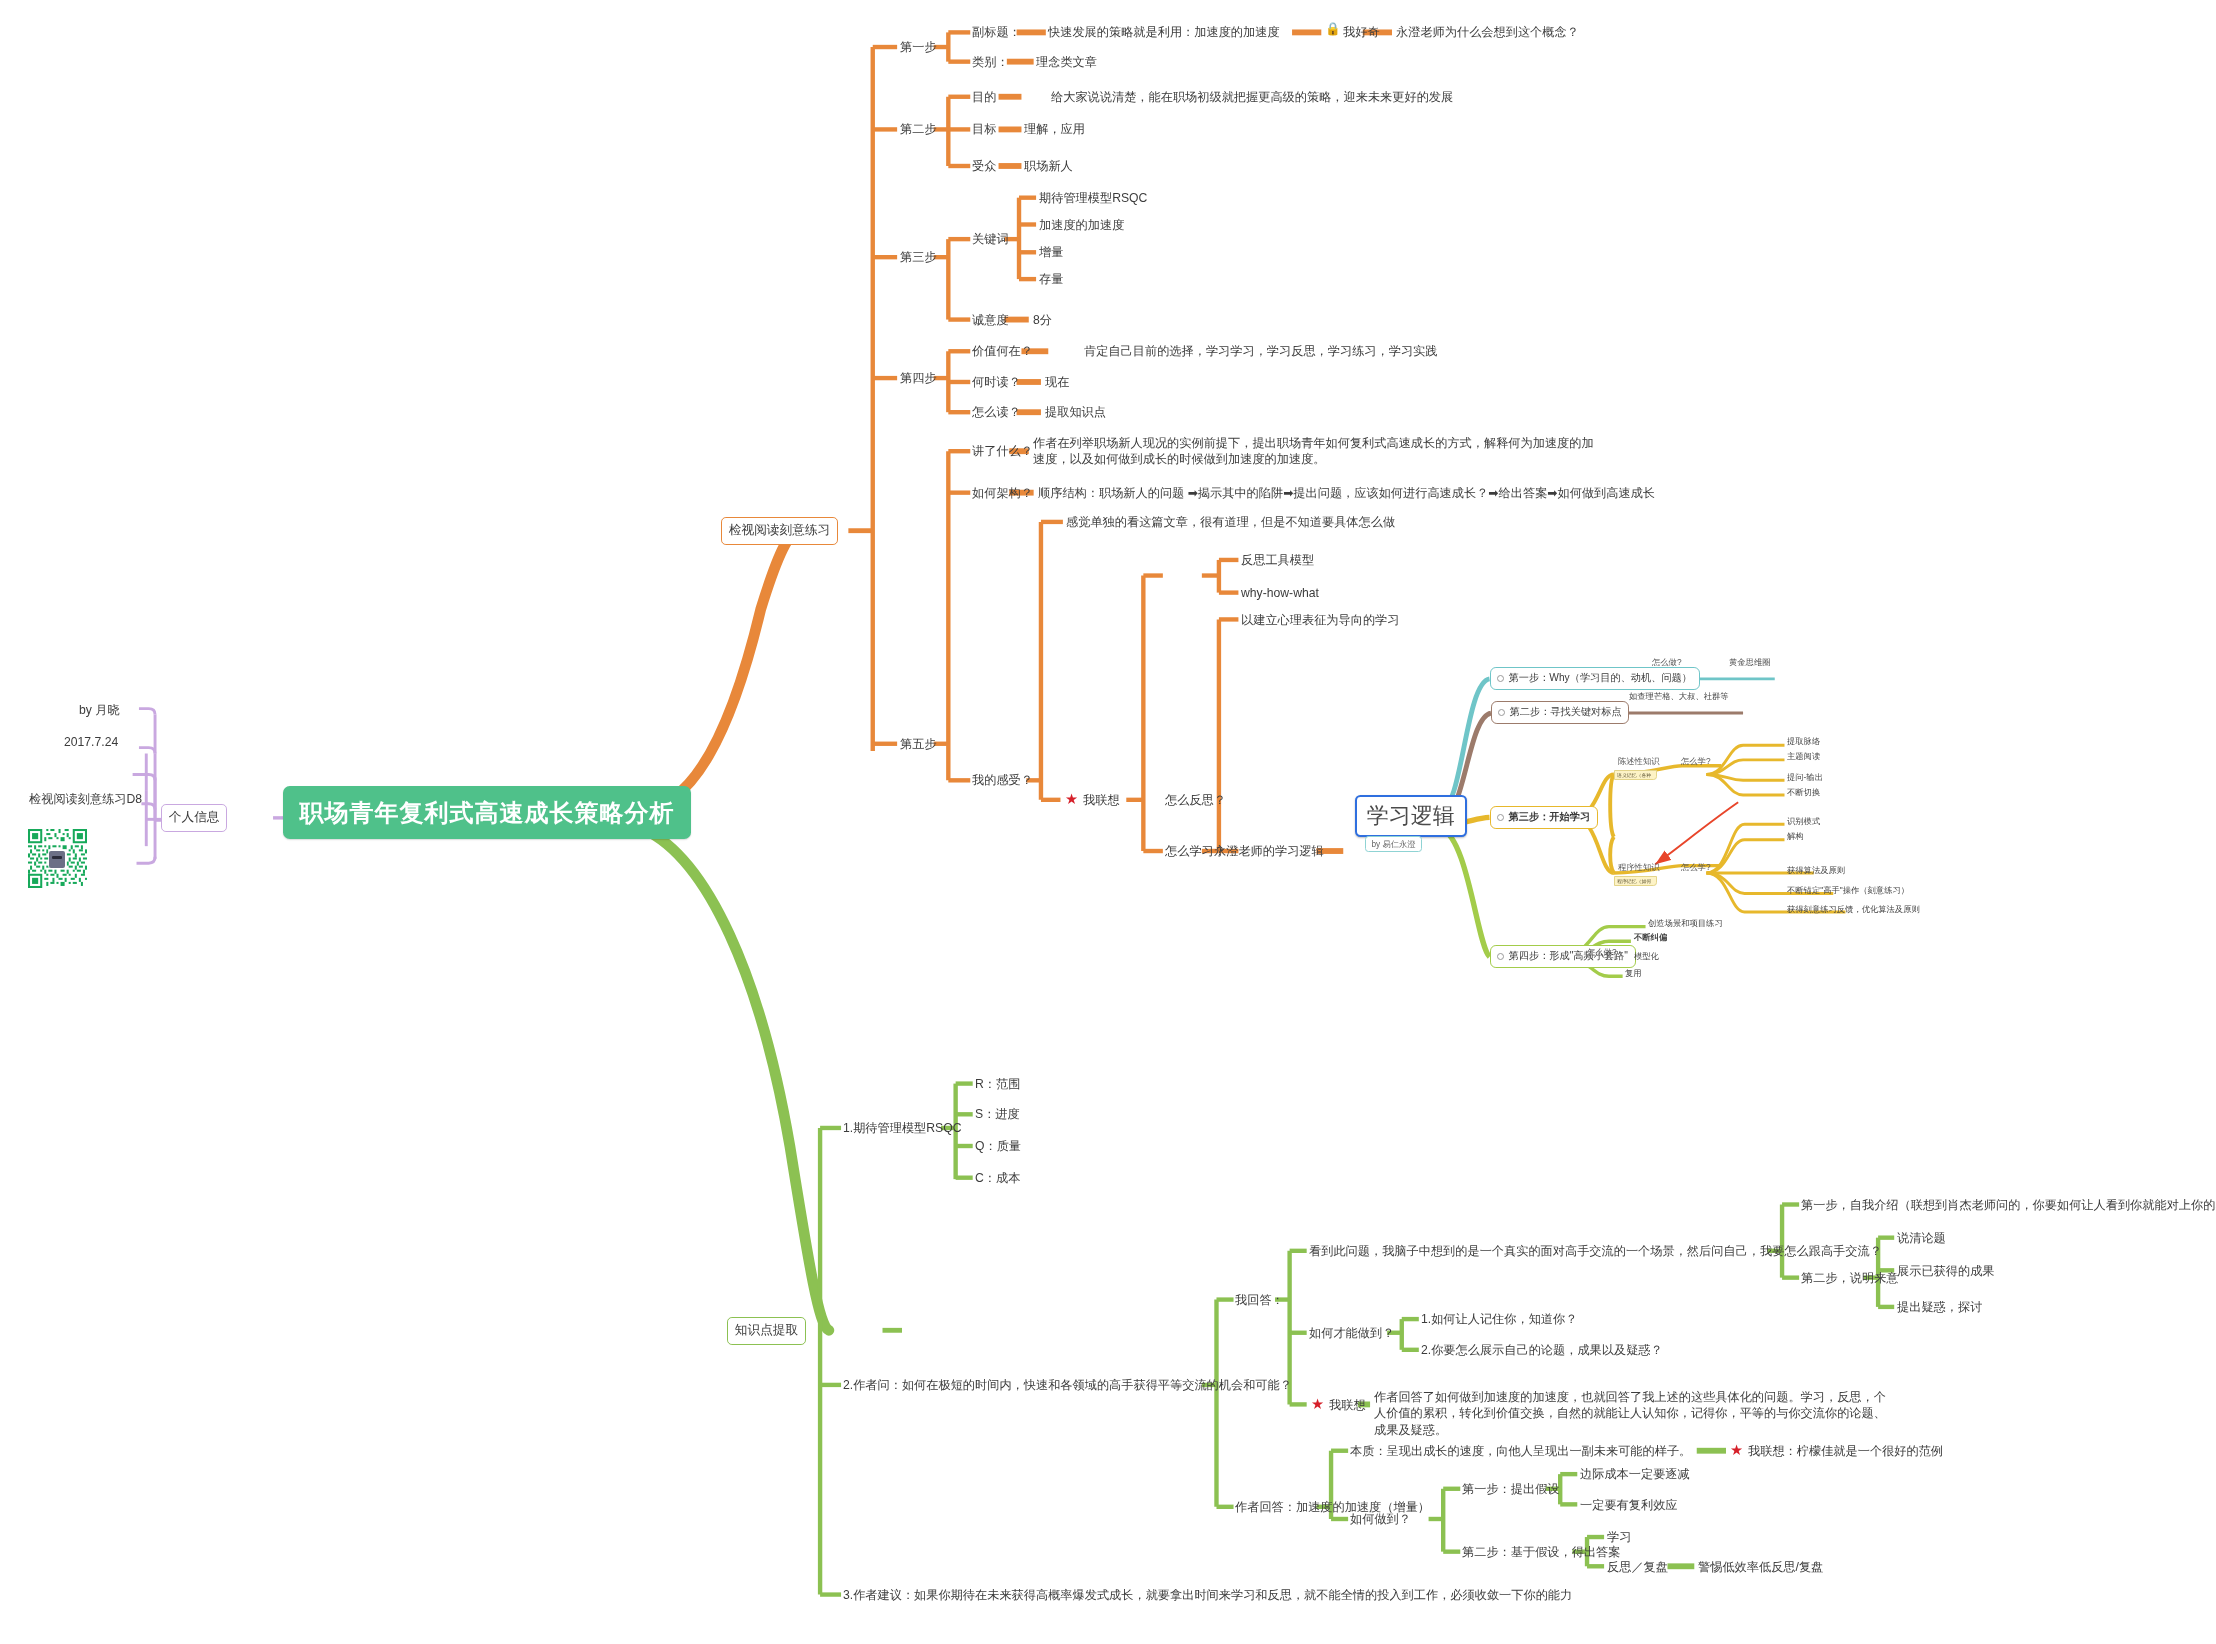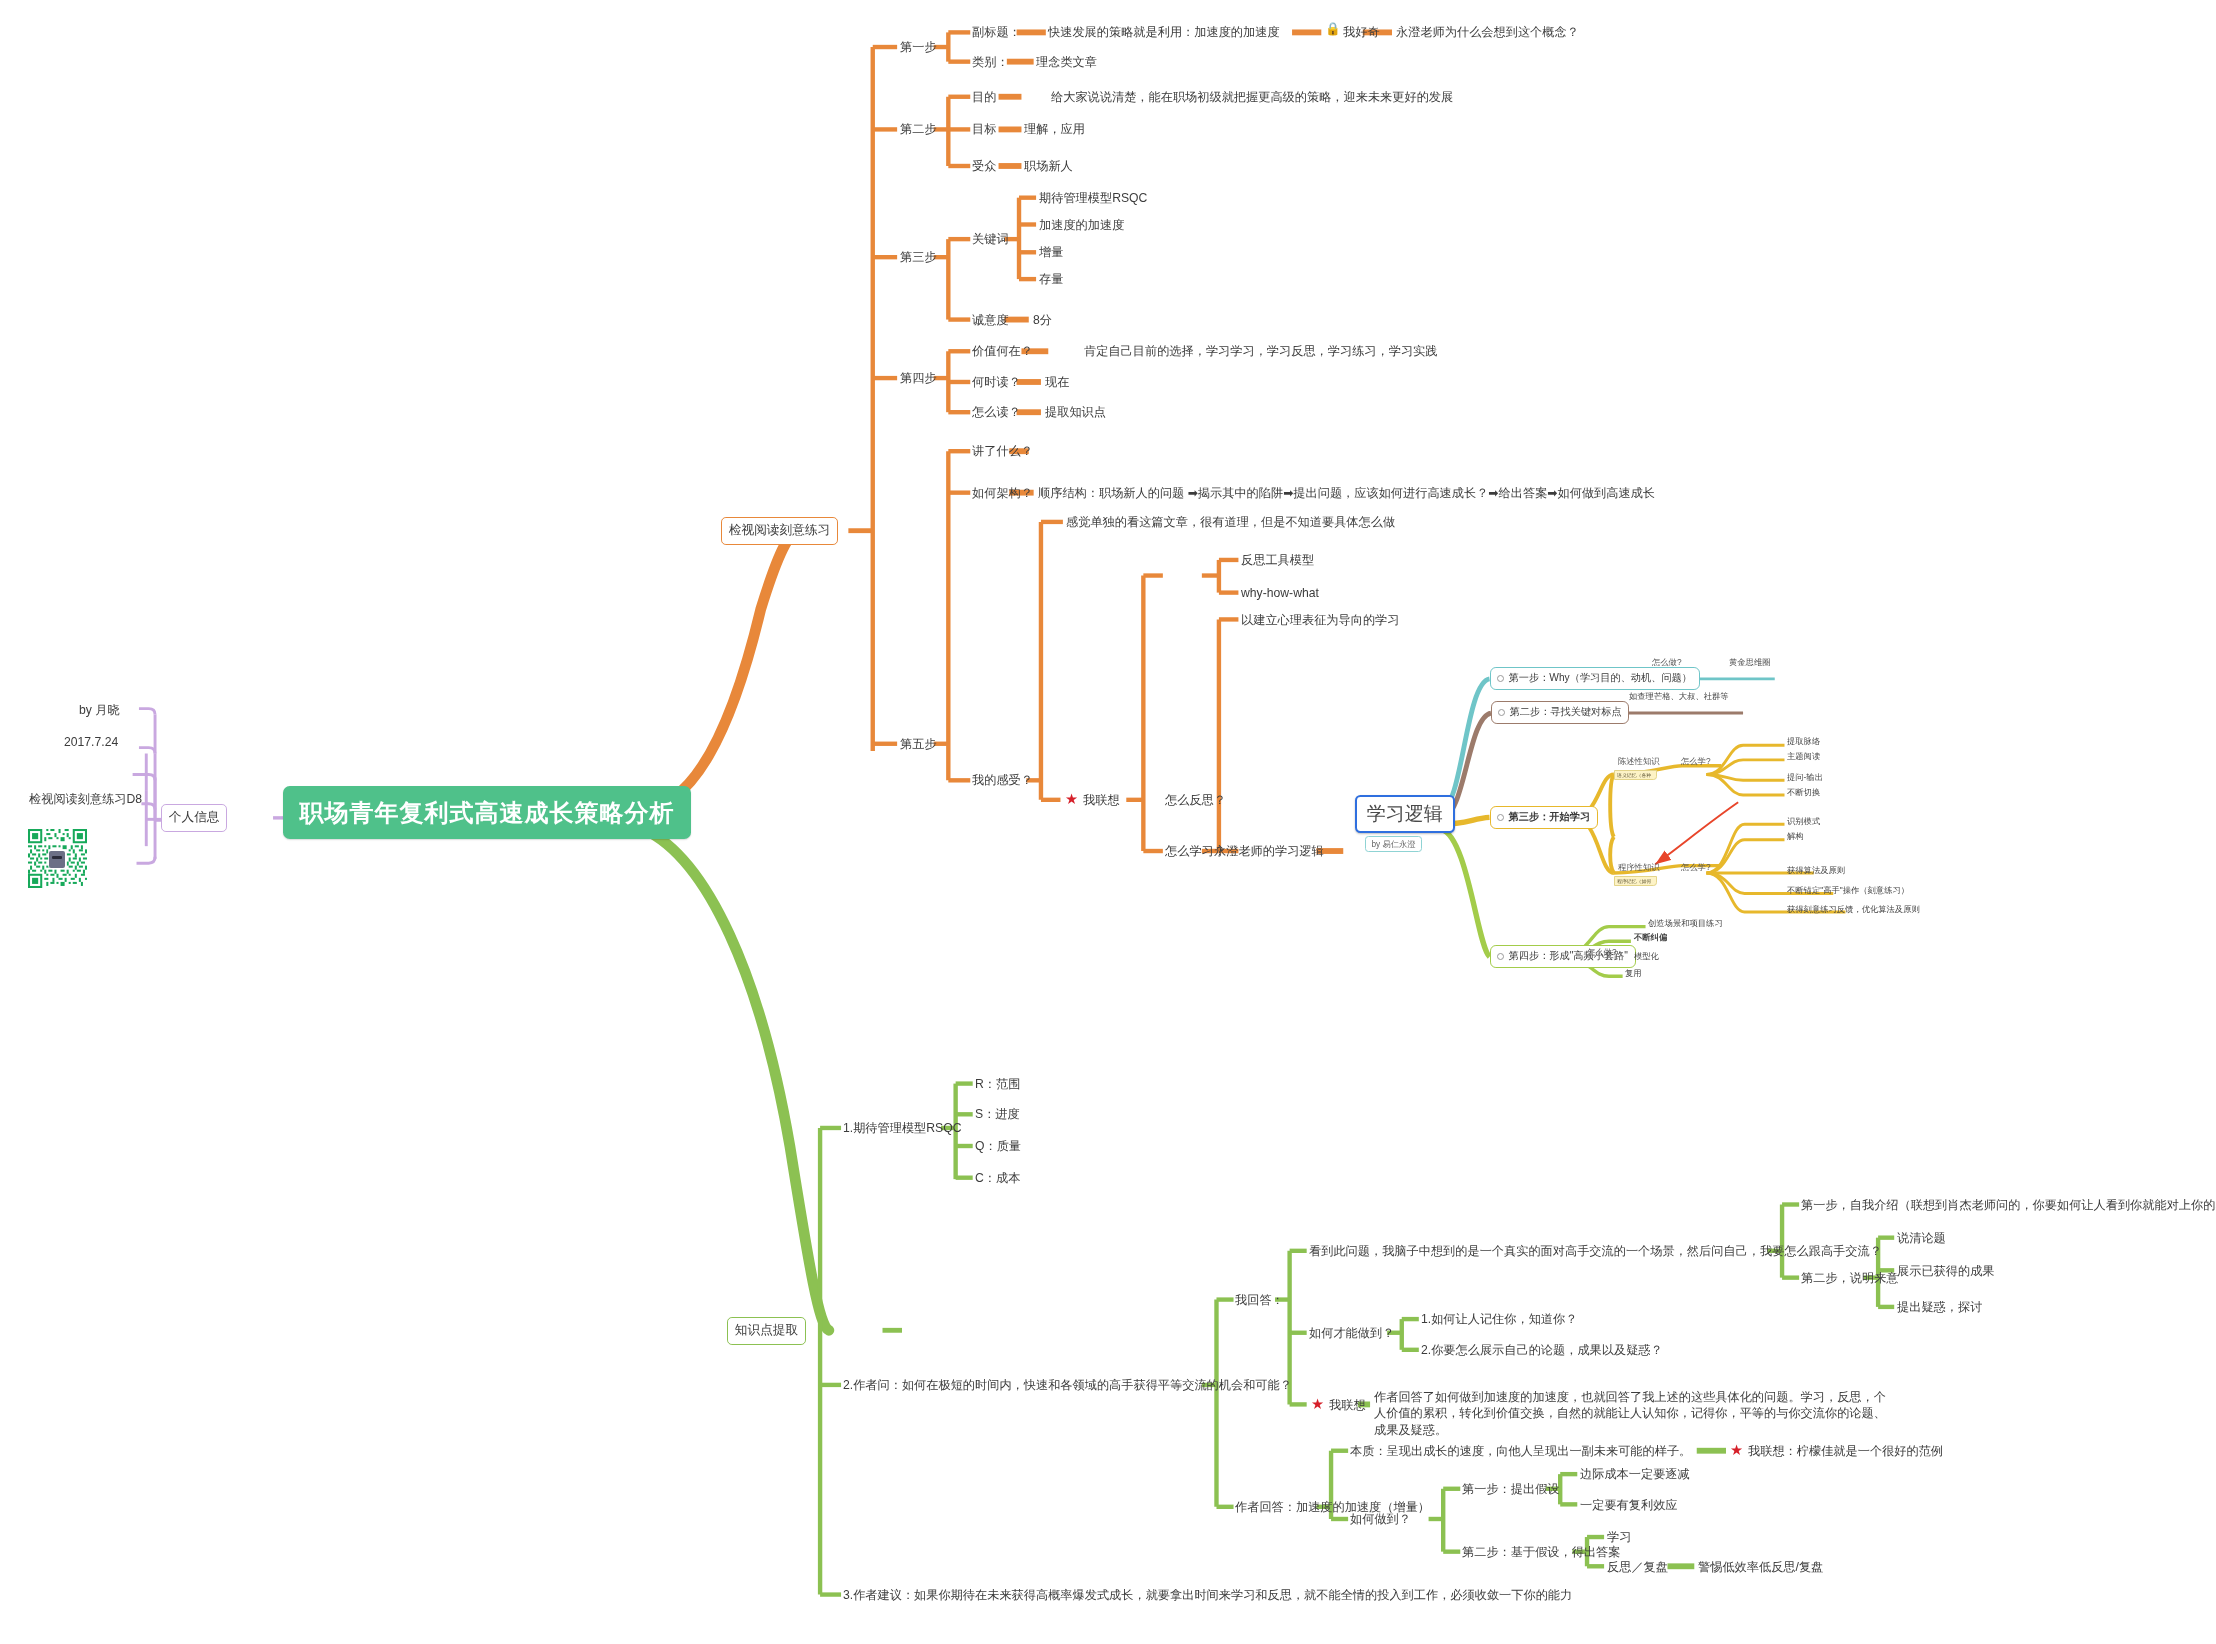--- a/index.html
+++ b/index.html
@@ -68,21 +68,21 @@
   .subleaf  { position:absolute; font-size:8.3px; color:#444; white-space:nowrap; }
 
   .sticky {
     position:absolute; background:#fdf3c6; border:0.5px solid #e3d48a;
     font-size:4.9px; color:#5a5030; padding:1px 4.9px 1px 2px; white-space:nowrap;
     border-bottom-right-radius:3.4px;
   }
 
   .ll-title {
     position:absolute; background:#fff; border:2.4px solid #2f6fdf;
-    border-radius:5.4px; padding:3.9px 9.8px; font-size:19px; color:#4a4a4a;
+    border-radius:5.4px; padding:3.9px 9.8px; font-size:22px; color:#4a4a4a;
     box-shadow:0 1px 2px rgba(0,0,0,.25);
   }
   .ll-by {
     position:absolute; background:#fff; border:1px solid #8fd3d4;
     border-radius:3.4px; padding:1.5px 5.4px; font-size:8.3px; color:#666;
   }
 
   .star { position:absolute; color:#d6202a; font-size:14.6px; line-height:1; }
   .lock { position:absolute; font-size:12.7px; line-height:1; }
 
@@ -465,20 +465,21 @@
 <div class="node" style="left:1033px; top:312px;">8分</div>
 
 <div class="node" style="left:972px; top:343px;">价值何在？</div>
 <div class="node" style="left:1084px; top:343px;">肯定自己目前的选择，学习学习，学习反思，学习练习，学习实践</div>
 <div class="node" style="left:972px; top:374px;">何时读？</div>
 <div class="node" style="left:1045px; top:374px;">现在</div>
 <div class="node" style="left:972px; top:404px;">怎么读？</div>
 <div class="node" style="left:1045px; top:404px;">提取知识点</div>
 
 <div class="node" style="left:972px; top:443px;">讲了什么？</div>
+<div class="node wrap" style="left:1033px; top:435px; width:563px;">作者在列举职场新人现况的实例前提下，提出职场青年如何复利式高速成长的方式，解释何为加速度的加速度，以及如何做到成长的时候做到加速度的加速度。</div>
 <div class="node" style="left:972px; top:485px;">如何架构？</div>
 <div class="node" style="left:1038px; top:485px;">顺序结构：职场新人的问题 ➡揭示其中的陷阱➡提出问题，应该如何进行高速成长？➡给出答案➡如何做到高速成长</div>
 <div class="node" style="left:972px; top:772px;">我的感受？</div>
 <div class="node" style="left:1066px; top:514px;">感觉单独的看这篇文章，很有道理，但是不知道要具体怎么做</div>
 <div class="star" style="left:1065px; top:792px;">★</div>
 <div class="node" style="left:1083px; top:792px;">我联想</div>
 
 <div class="node" style="left:1165px; top:792px;">怎么反思？</div>
 <div class="node" style="left:1241px; top:552px;">反思工具模型</div>
 <div class="node" style="left:1241px; top:585px;">why-how-what</div>

